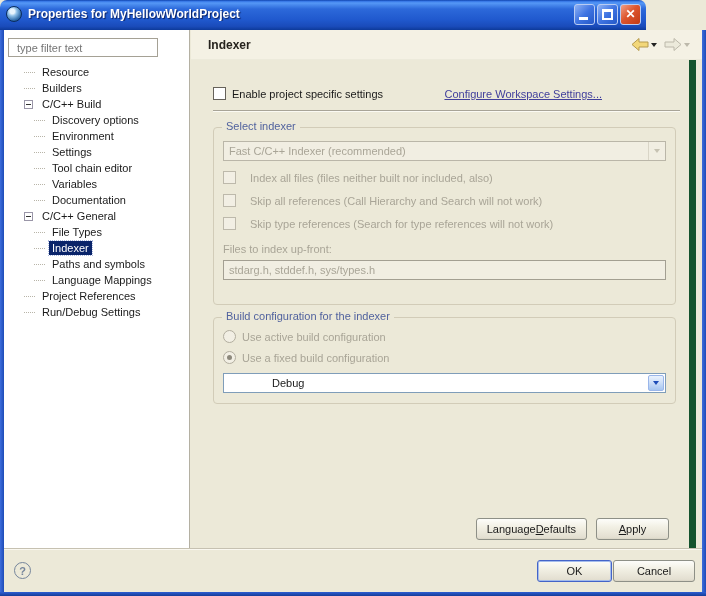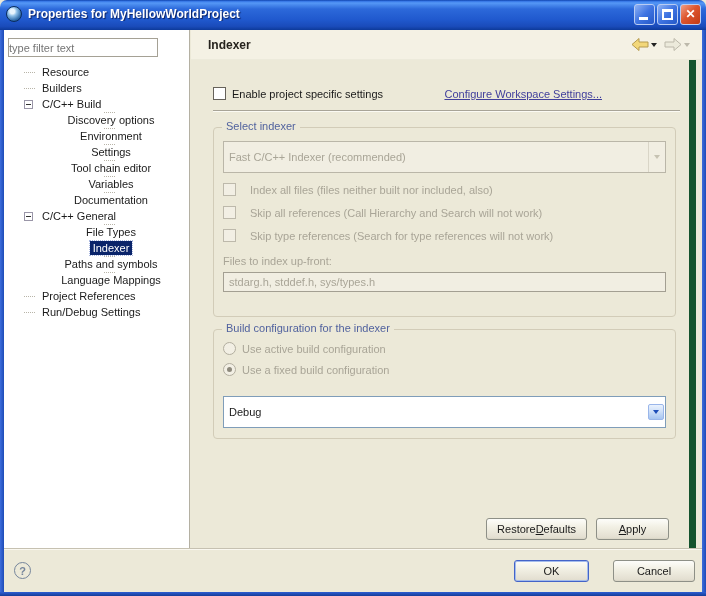--- a/index.html
+++ b/index.html
@@ -1,20 +1,20 @@
 <!DOCTYPE html>
 <html><head>
 <meta charset="utf-8">
 <style>
   html,body{margin:0;padding:0;background:#fff;}
   body{font-family:"Liberation Sans",sans-serif;font-size:11px;color:#1a1a1a;}
   .window{position:relative;width:706px;height:596px;background:#ece9d8;overflow:hidden;}
 
   
-  .titlebar{position:absolute;top:0;left:0;width:706px;height:30px;box-sizing:border-box;
+  .titlebar{position:absolute;top:0;left:0;width:646px;height:30px;box-sizing:border-box;
     border-radius:7px 7px 0 0;display:flex;align-items:center;padding:0 5px 2px 6px;
     background:linear-gradient(180deg,#0f44b0 0%,#3a7be8 5%,#5598f6 10%,#2c69da 30%,#2059ce 65%,#1a4bba 88%,#0d3a9a 100%);justify-content:space-between;}
   .win-icon{width:16px;height:16px;border-radius:50%;flex:0 0 auto;
     background:radial-gradient(circle at 38% 32%,#e8f4fd 0 18%,#8fc0e8 35%,#2f6aa8 70%,#0c3a72 100%);
     border:1px solid #0a2d5e;box-sizing:border-box;}
   .title-text{flex:1;margin-left:6px;color:#fff;font-weight:bold;font-size:12px;
     text-shadow:1px 1px 1px rgba(8,28,90,.95);white-space:nowrap;overflow:hidden;}
   .win-btns{display:flex;gap:2px;}
   .win-btn{width:21px;height:21px;border-radius:3px;box-sizing:border-box;position:relative;
     border:1px solid #b9ccf3;display:flex;align-items:center;justify-content:center;}
@@ -30,25 +30,25 @@
   .edge.left{left:0;top:30px;width:4px;height:566px;}
   .edge.right{right:0;top:30px;width:4px;height:566px;}
   .edge.bottom{left:0;top:592px;width:706px;height:4px;background:linear-gradient(180deg,#2e5ed2,#143c98);}
 
   .client{position:absolute;left:4px;top:30px;width:698px;height:562px;background:#ece9d8;}
 
   
   .sidebar{position:absolute;left:0;top:0;width:186px;height:518px;background:#fff;
     border-right:1px solid #b4b0a2;box-sizing:border-box;}
   .filter-input{position:absolute;left:4px;top:8px;width:150px;height:19px;box-sizing:border-box;
-    border:1px solid #a5a195;padding:1px 0;font-family:"Liberation Sans",sans-serif;font-size:11px;color:#555;background:#fff;outline:none;}
+    border:1px solid #a5a195;padding:1px 8px;font-family:"Liberation Sans",sans-serif;font-size:11px;color:#555;background:#fff;outline:none;}
   .tree{position:absolute;top:34px;left:0;right:1px;}
   .tree-row{height:16px;display:flex;align-items:center;cursor:default;white-space:nowrap;}
   .tree-row.lvl0{padding-left:20px;}
-  .tree-row.lvl1{padding-left:30px;flex-direction:column;}
+  .tree-row.lvl1{padding-left:30px;}
   .guide{width:11px;border-top:1px dotted #b8b4a8;margin-right:4px;flex:0 0 auto;}
   .expander{width:9px;height:9px;box-sizing:border-box;border:1px solid #9a96a8;background:#fff;
     margin-right:6px;position:relative;flex:0 0 auto;}
   .expander::after{content:"";position:absolute;left:1px;top:3px;width:5px;height:1px;background:#333;}
   .tree-label{padding:0 3px;line-height:14px;}
   .tree-row.selected .tree-label{background:#0a246a;color:#fff;outline:1px dotted #aab8e0;}
 
   
   .main{position:absolute;left:187px;top:0;width:511px;height:518px;}
   .main-header{height:30px;background:#f4f1e4;display:flex;align-items:center;
@@ -68,21 +68,21 @@
   .enable-row .cb-label{margin-left:6px;}
   .link{margin-left:auto;margin-right:78px;color:#42409c;text-decoration:underline;cursor:pointer;}
 
   .sep{margin-top:10px;height:0;border-top:1px solid #a8a497;border-bottom:1px solid #fbfaf3;}
 
   .group{position:relative;border:1px solid #d2ccb8;border-radius:4px;margin:15px 4px 0 0;box-sizing:border-box;}
   .group-title{position:absolute;top:-8px;left:8px;background:#ece9d8;padding:0 4px;color:#51629e;}
   .group.g1{padding:13px 9px 24px 9px;}
   .group.g2{padding:12px 9px 10px 9px;margin-top:12px;}
 
-  .combo{height:32px;box-sizing:border-box;display:flex;align-items:center;}
+  .combo{height:20px;box-sizing:border-box;display:flex;align-items:center;}
   .combo.disabled{border:1px solid #bab6a8;background:#f1eee2;}
   .combo.disabled .combo-value{color:#a9a597;}
   .combo.enabled{border:1px solid #7f9db9;background:#fff;}
   .combo-value{flex:1;padding:0 5px;white-space:nowrap;overflow:hidden;}
   .combo-arrow{width:17px;height:100%;display:flex;align-items:center;justify-content:center;box-sizing:border-box;}
   .combo.disabled .combo-arrow{border-left:1px solid #d9d5c7;}
   .chev{width:0;height:0;border-left:3.5px solid transparent;border-right:3.5px solid transparent;border-top:4.5px solid #1c4cb8;}
   .combo.disabled .chev{border-top-color:#c6c2b2;}
   .combo-arrow.xp{width:16px;height:16px;margin:1px;border:1px solid #9ab6ea;border-radius:2px;
     background:linear-gradient(180deg,#eaf2fd 0%,#cfe0f8 45%,#a6c5f0 100%);}
@@ -92,39 +92,39 @@
   .files-label{margin-top:13px;color:#a9a597;}
   .files-input{margin-top:5px;height:20px;box-sizing:border-box;border:1px solid #a39f92;
     background:#f1eee2;color:#a9a597;display:flex;align-items:center;padding:0 5px;white-space:nowrap;overflow:hidden;}
 
   .radio-row{display:flex;align-items:center;color:#a9a597;margin-top:8px;}
   .radio-row:first-of-type{margin-top:0;}
   .radio{width:13px;height:13px;box-sizing:border-box;border-radius:50%;border:1px solid #b2ae9f;
     background:#f2efe4;position:relative;flex:0 0 auto;}
   .radio.on::after{content:"";position:absolute;left:3px;top:3px;width:5px;height:5px;border-radius:50%;background:#8d897c;}
   .radio-row .rd-label{margin-left:6px;}
-  .g2 .combo{margin-top:20px;}
+  .g2 .combo{margin-top:9px;padding-left:43px;}
 
   .btn{height:22px;box-sizing:border-box;padding:0 10px;border:1px solid #8e9087;border-radius:3px;
     background:linear-gradient(180deg,#fdfdfa 0%,#f2f0e4 40%,#e3dfd1 92%,#d8d4c4 100%);
     font-family:"Liberation Sans",sans-serif;font-size:11px;color:#1a1a1a;
     display:inline-flex;align-items:center;justify-content:center;cursor:default;}
   .btn .mn{text-decoration:underline;}
   .btn.default{border:1px solid #4464c8;box-shadow:inset 0 0 0 1px #a4bcec;}
   .action-row{position:absolute;right:20px;bottom:8px;display:flex;gap:9px;}
   .action-row .btn.restore{min-width:90px;}
   .action-row .btn.apply{min-width:73px;}
 
   
   .footer{position:absolute;left:0;top:518px;width:698px;height:44px;box-sizing:border-box;
     border-top:1px solid #c6c1b1;box-shadow:inset 0 1px 0 #faf8f0;
     display:flex;align-items:center;padding:0 7px 0 10px;background:#ece9d8;}
   .help{width:17px;height:17px;box-sizing:border-box;border-radius:50%;border:1px solid #75859b;
     color:#75859b;display:flex;align-items:center;justify-content:center;font-size:11px;font-weight:bold;}
-  .footer-btns{margin-left:auto;display:flex;gap:24px;}
+  .footer-btns{margin-left:auto;display:flex;gap:1px;}
   .footer-btns .btn.ok{min-width:75px;}
   .footer-btns .btn.cancel{min-width:82px;}
 </style>
 </head>
 <body>
 
 <div class="window">
 
   <div class="titlebar">
     <span class="win-icon"></span>
@@ -289,21 +289,21 @@
           <div class="combo enabled">
             <span class="combo-value">Debug</span>
             <span class="combo-arrow xp">
                 <span class="chev"></span>
               </span>
           </div>
         </div>
 
         <div class="action-row">
           <button class="btn restore">
-              <span>Restore </span>
+              <span>Language </span>
               <span class="mn">D</span>
               <span>efaults</span>
             </button>
           <button class="btn apply">
               <span></span>
               <span class="mn">A</span>
               <span>pply</span>
             </button>
         </div>
       </div>

